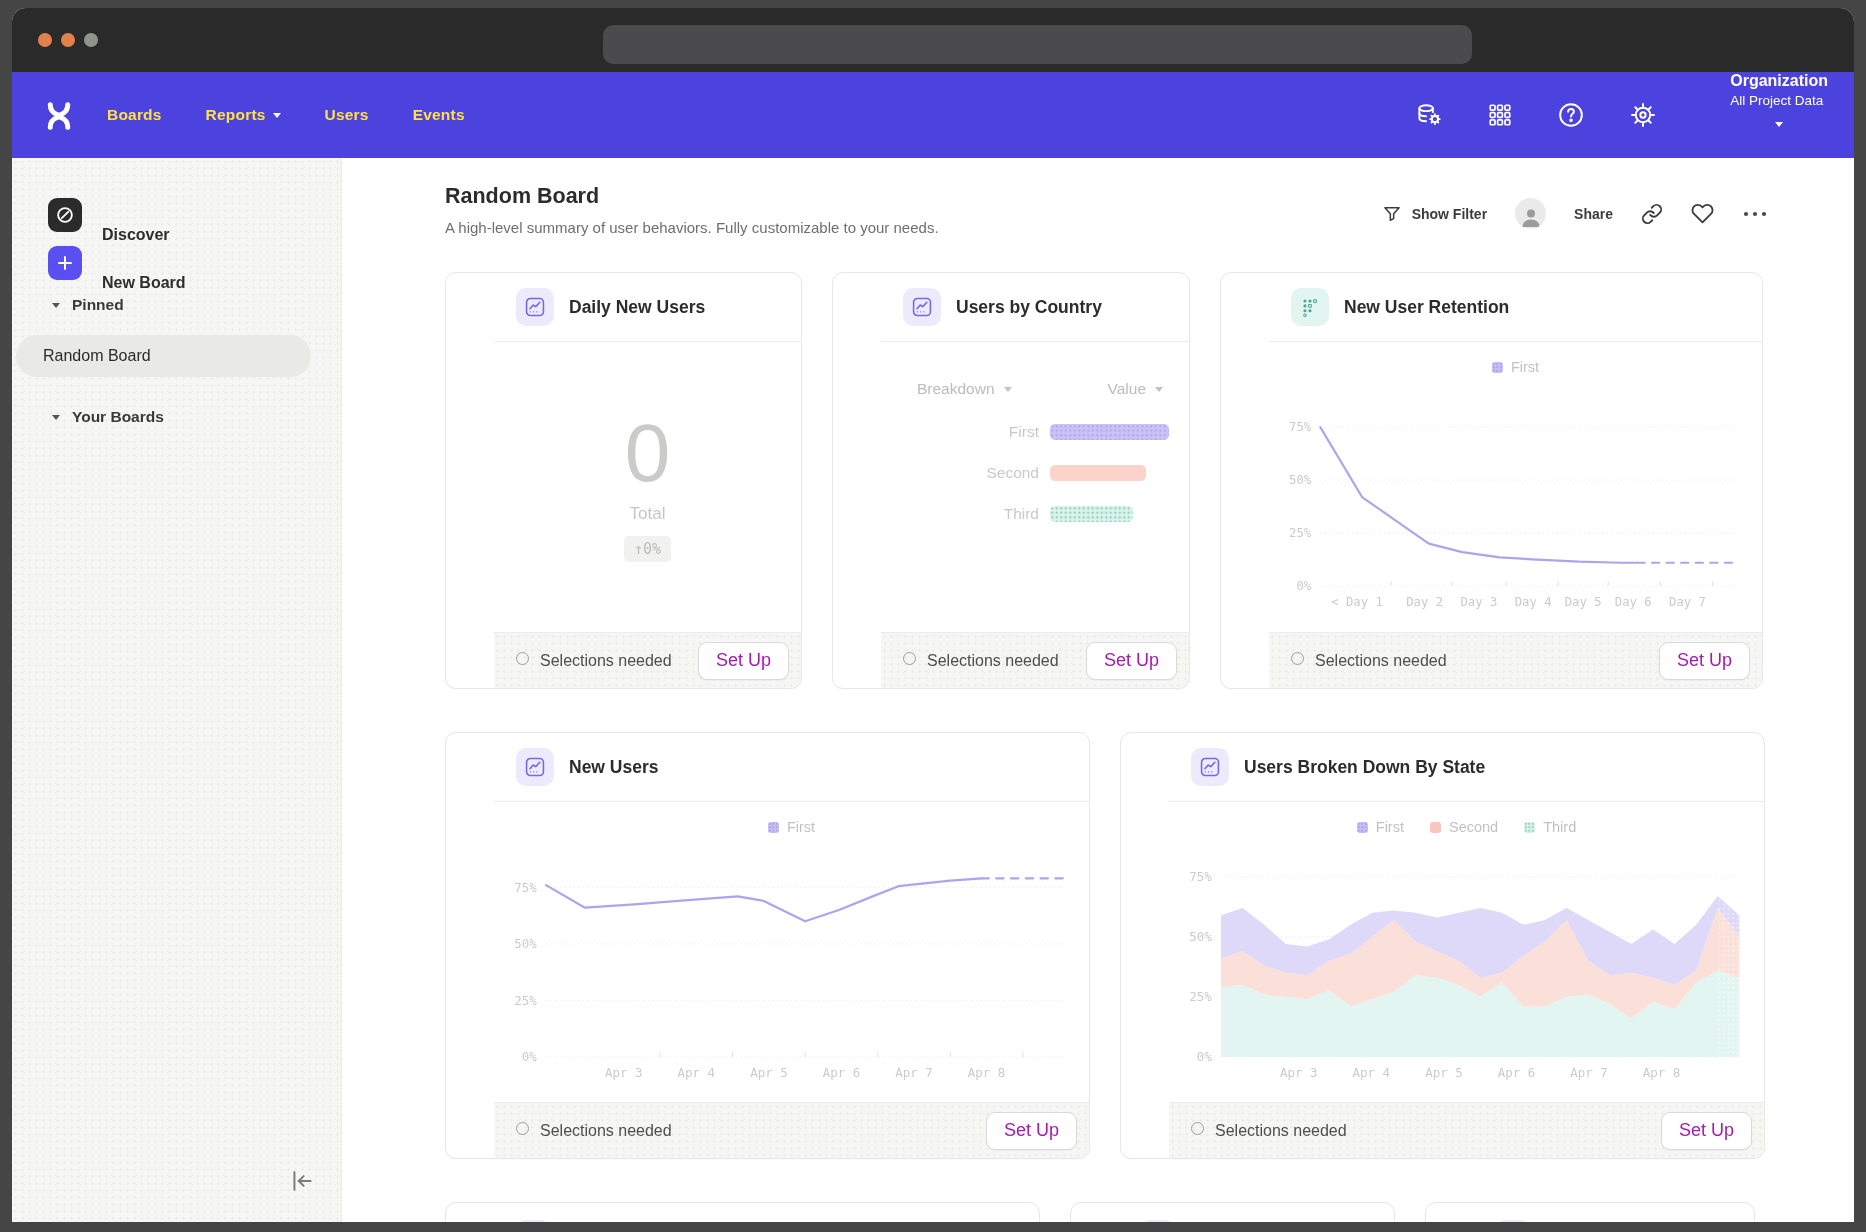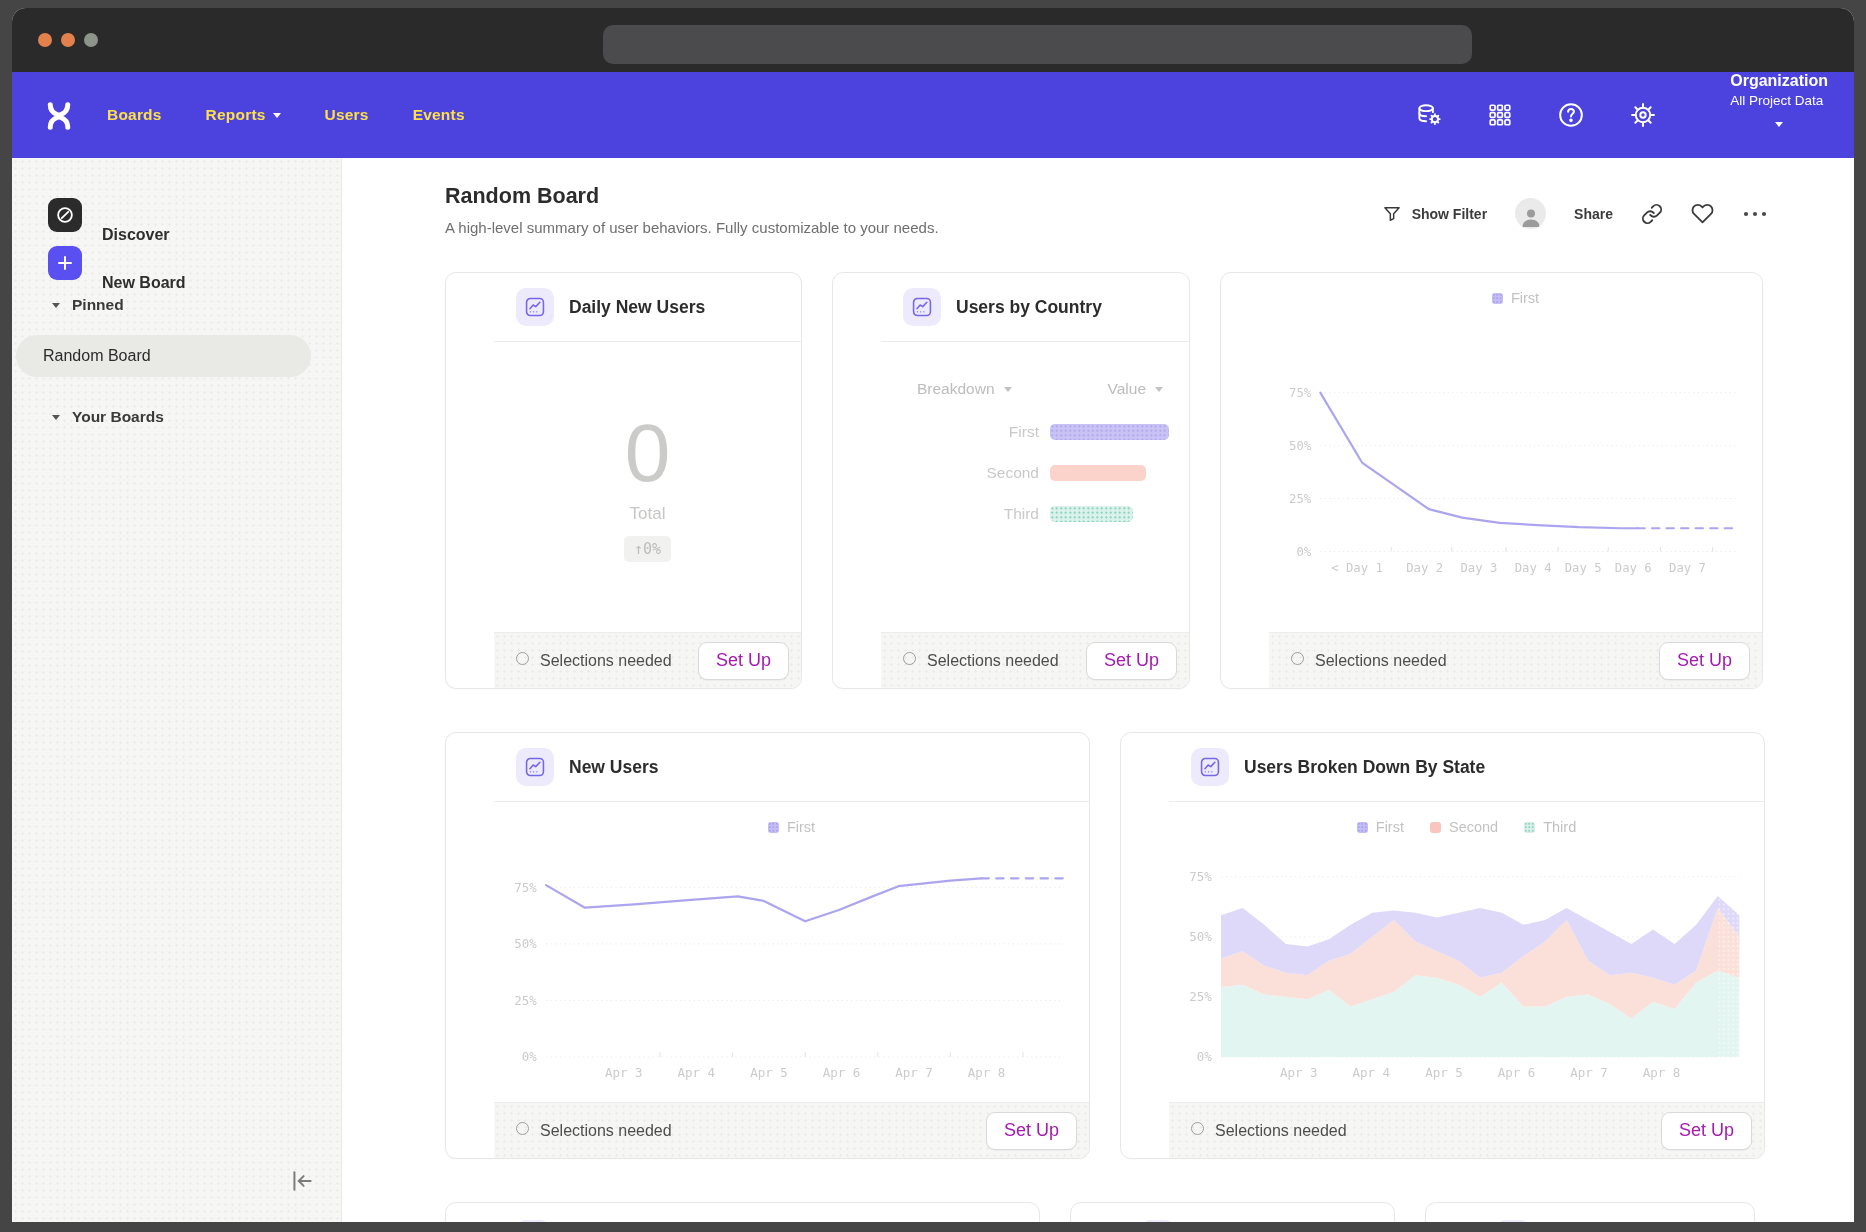--- a/index.html
+++ b/index.html
@@ -341,20 +341,35 @@
             <div class="card-foot dots-bg">
               <div class="status">
                   <span class="status-circle"></span>
                   <span class="lbl">Selections needed</span>
                 </div>
               <button class="setup-btn">Set Up</button>
             </div>
           </div>
 
           <div class="card r1 w3">
+            <div class="card-head">
+              <div class="card-icon ci-teal">
+                <svg width="22" height="22" viewBox="0 0 24 24" fill="#4aa795">
+                  <circle cx="6.5" cy="5.5" r="1.7"></circle>
+                    <circle cx="12" cy="5.5" r="1.7"></circle>
+                    <circle cx="17.5" cy="5.5" r="1.7" fill="none" stroke="#4aa795" stroke-width="1.2"></circle>
+                  <circle cx="6.5" cy="10.8" r="1.7"></circle>
+                    <circle cx="12" cy="10.8" r="1.7" fill="none" stroke="#4aa795" stroke-width="1.2"></circle>
+                  <circle cx="6.5" cy="16.1" r="1.7"></circle>
+                    <circle cx="12" cy="16.1" r="1.7"></circle>
+                  <circle cx="6.5" cy="21" r="1.4" fill="none" stroke="#4aa795" stroke-width="1.2"></circle>
+                </svg>
+              </div>
+              <div class="card-title">New User Retention</div>
+            </div>
             <div class="card-body">
               <div class="legend">
                 <div class="leg-item">
                     <span class="sw sw-purple"></span>
                     <span class="lbl">First</span>
                   </div>
               </div>
               <div class="chart-box">
                 <svg viewBox="0 0 529 236">
                     <defs>

